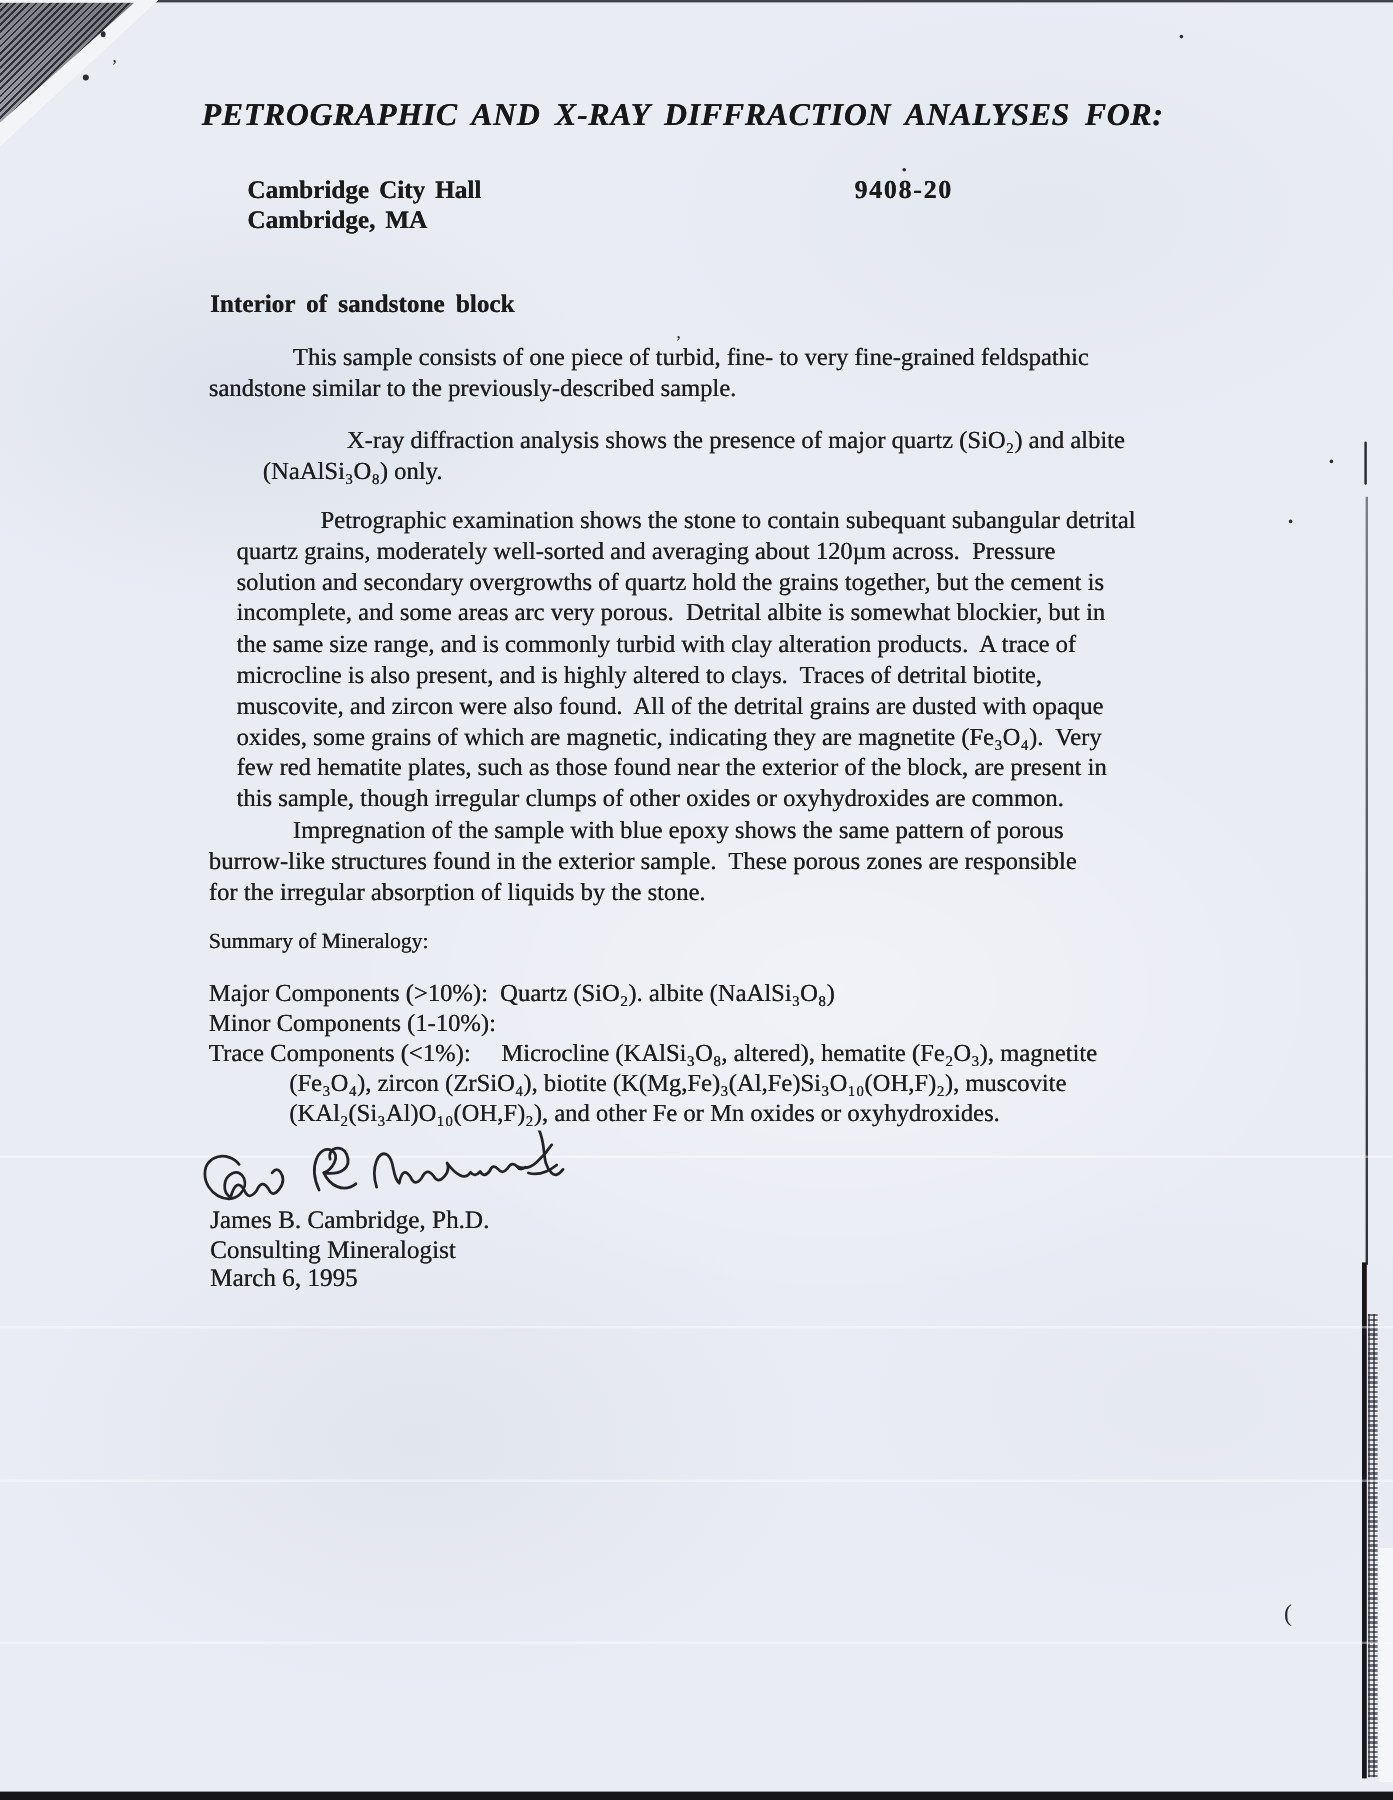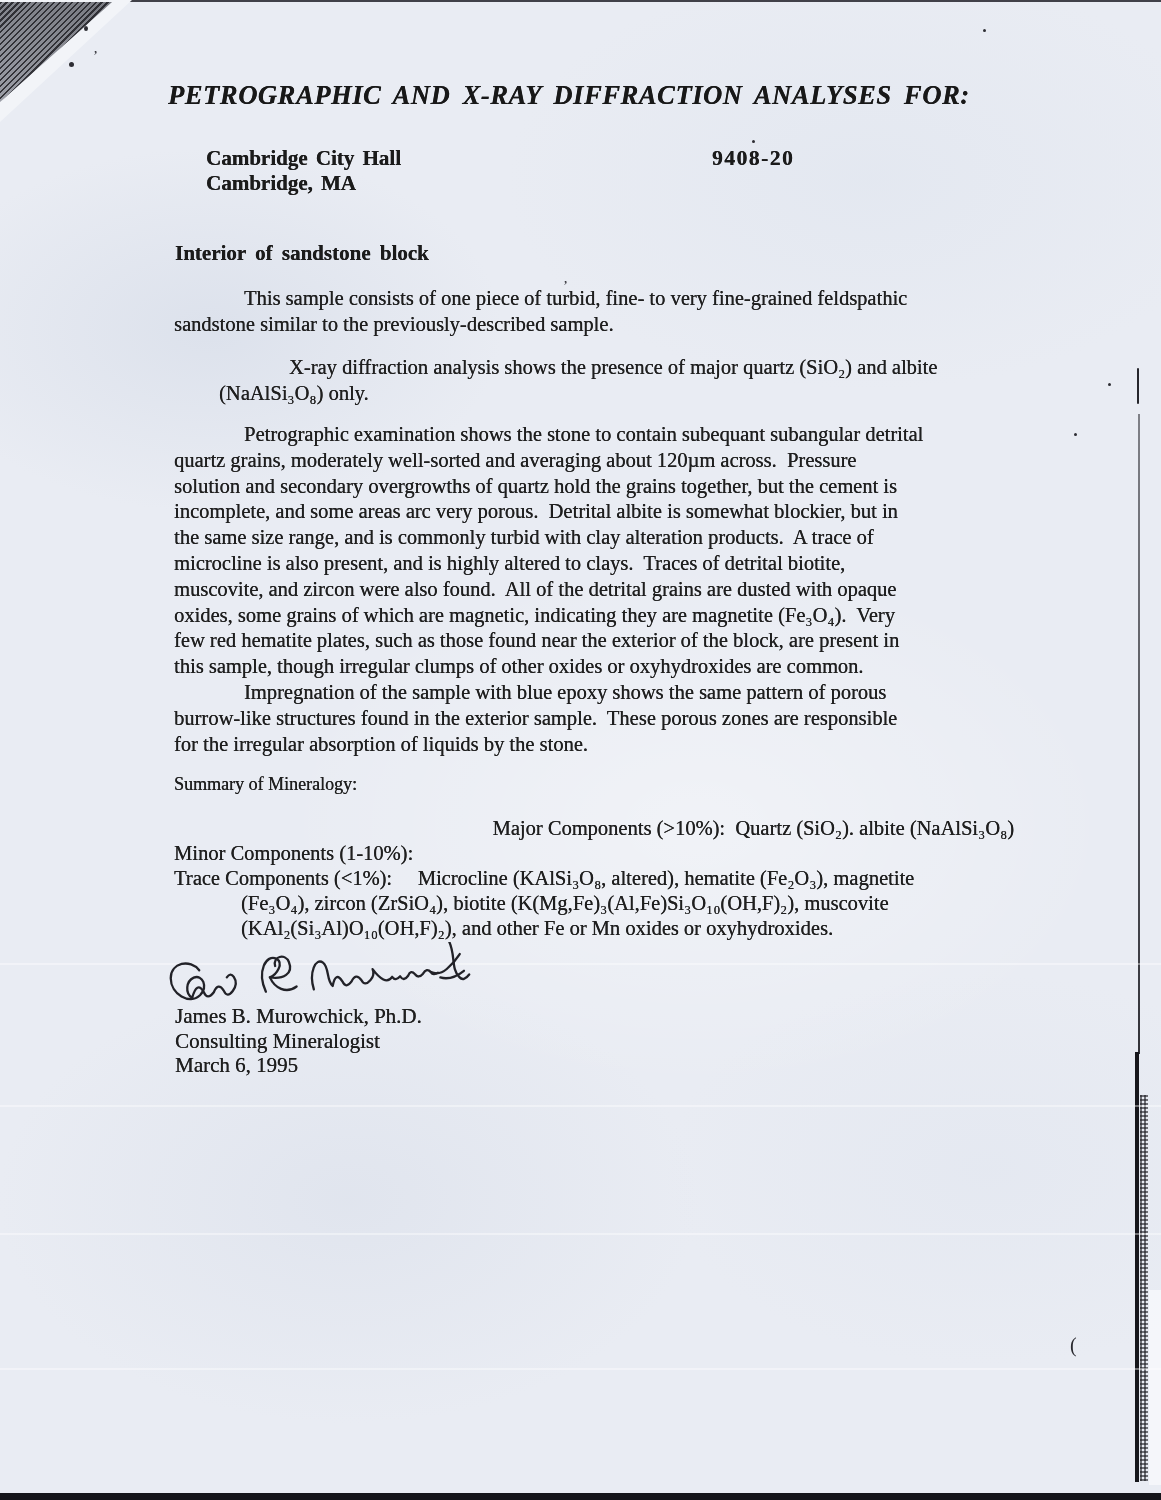--- a/index.html
+++ b/index.html
@@ -40,25 +40,25 @@
     font-size: 21px; font-weight: 700; word-spacing: 4px;
     color: #1b1b1b;
   }
   .para {
     left: 174px; width: 830px;
     font-size: 20.5px; line-height: 25.8px;
     text-indent: 70px;
   }
   .p1 { top: 286px; }
   .p2 { top: 355px; margin-left: 45px; }
-  .p3 { top: 422px; }
+  .p3 { top: 422px; margin-left: 23px; }
   .p4 { top: 680px; }
   .summary { left: 174px; top: 774px; font-size: 18px; }
   .comp { left: 174px; width: 840px; font-size: 20.5px; line-height: 25.2px; }
-  .major { top: 816px; text-align: right; }
+  .major { top: 816px; }
   .minor { top: 841px; }
   .trace { top: 866px; padding-left: 67px; text-indent: -67px; }
   .sigblock {
     left: 175px; top: 1004px;
     font-size: 21px; line-height: 24.5px;
   }
   .signature-svg { position: absolute; left: 158px; top: 942px; }
 
   
   .edge-top { position: absolute; left: 0; top: 0; width: 100%; height: 2px; background: #23232a; opacity: .85; }
@@ -153,13 +153,13 @@
     <path d="M33 47 Q39 30 45 42 Q48 51 55 43 Q60 33 65 42 Q68 50 74 43 Q80 36 76 29 Q73 24 69 29"></path>
     <path d="M107 46 C99 25 110 8 120 14 C127 19 119 30 112 32 C125 35 136 30 132 18 C129 9 116 11 118 21"></path>
     <path d="M112 32 C116 43 127 50 138 43"></path>
     <path d="M155 47 C151 30 159 15 166 21 C172 26 168 39 174 45 Q178 30 184 41 Q187 49 193 42 Q198 33 203 41 Q206 48 212 42 Q217 37 215 31 Q220 39 225 42 Q230 45 234 40 Q237 45 242 40 Q245 46 250 40 Q253 34 257 39 Q260 44 265 39 Q269 33 273 38 Q275 42 280 39"></path>
     <path d="M273 38 Q281 42 289 36 Q297 30 303 22"></path>
     <path d="M293 8 C299 22 293 36 301 45 Q305 50 311 43"></path>
     <path d="M282 44 Q293 48 306 39"></path>
   </g>
 </svg>
 
-<div class="txt sigblock ink"><span>James B. Murowchick, Ph.D.</span><br><span>Consulting Mineralogist</span><br><span>March 6, 1995</span></div>
+<div class="txt sigblock ink"><span>James B. Cambridge, Ph.D.</span><br><span>Consulting Mineralogist</span><br><span>March 6, 1995</span></div>
 
 </body></html>

